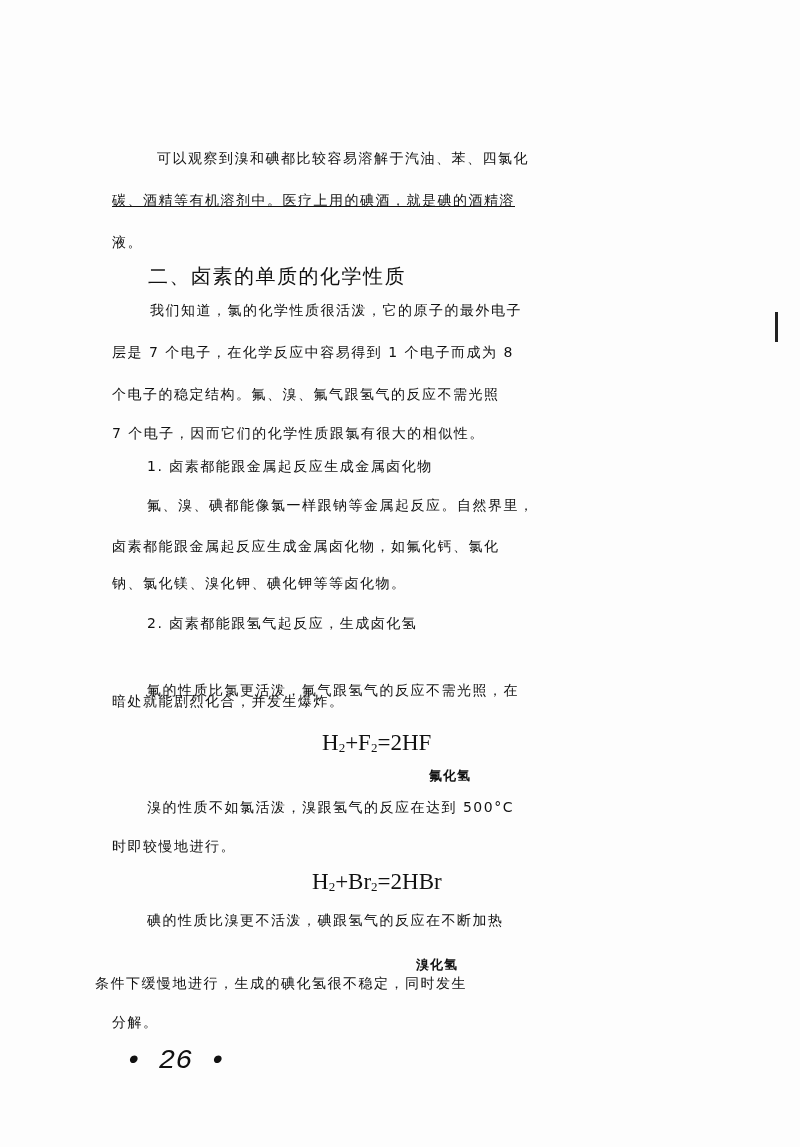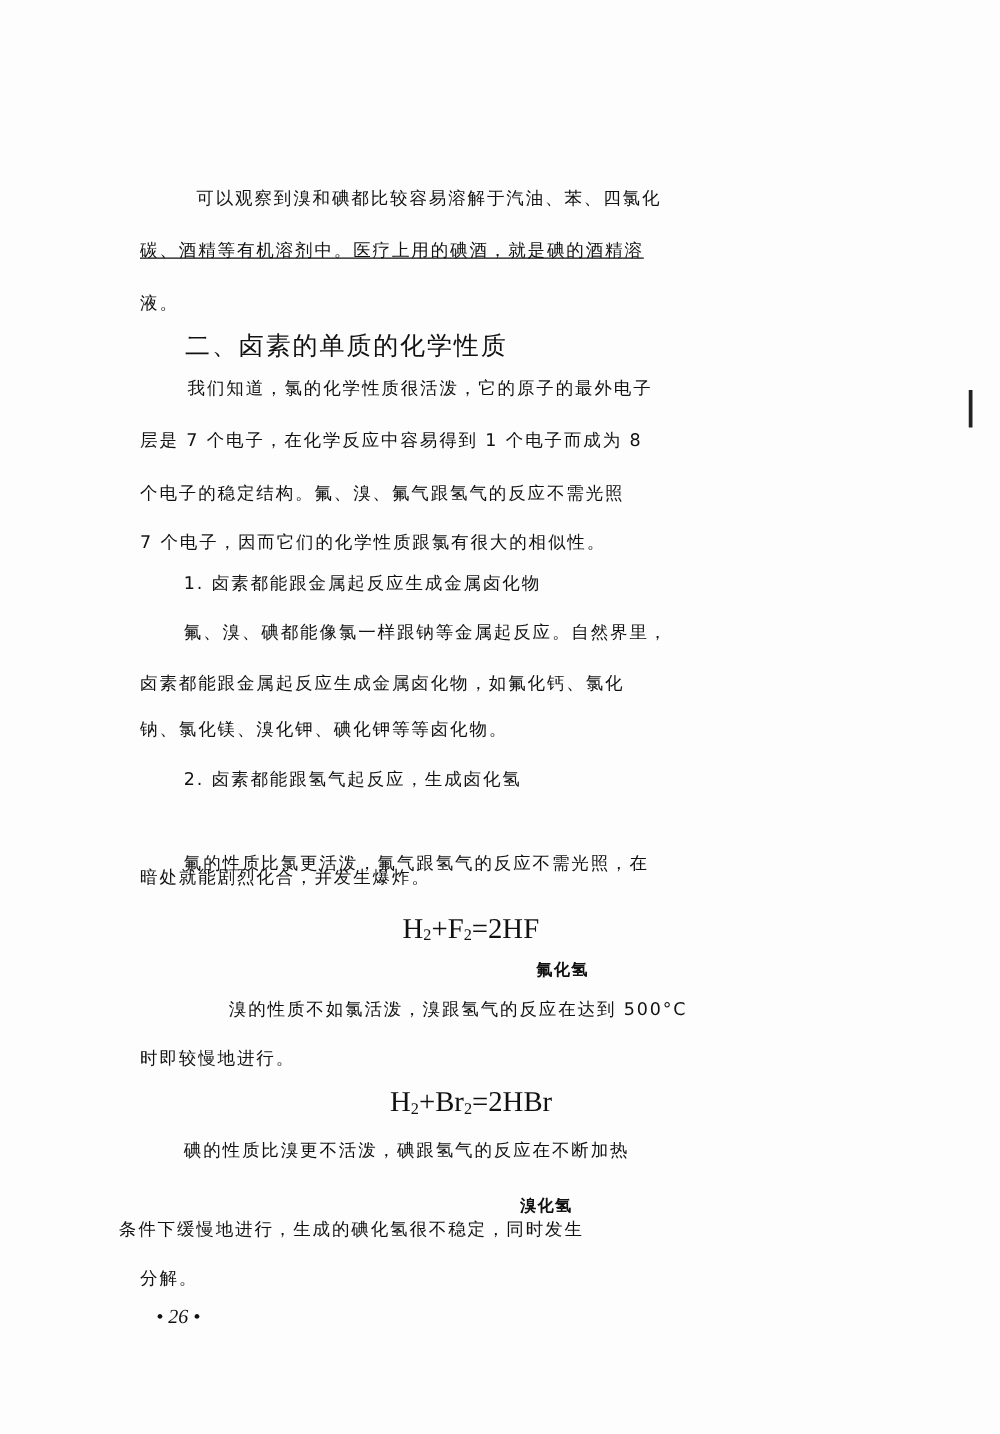--- a/index.html
+++ b/index.html
@@ -3,21 +3,21 @@
 <meta charset="utf-8">
 <style>
   html, body { margin:0; padding:0; }
   body { width:800px; height:1147px; background:#fdfdfd; position:relative; overflow:hidden;
          font-family:"DejaVu Sans", sans-serif; color:#111; }
   .line { position:absolute; font-size:14px; white-space:nowrap; letter-spacing:1.5px; }
   .bold { font-weight:normal; }
   .eq { position:absolute; font-family:"Liberation Serif", serif; font-size:23px; white-space:nowrap; }
   .eq sub { font-size:13px; vertical-align:-2px; }
   .label { position:absolute; font-size:13px; font-weight:bold; letter-spacing:1px; white-space:nowrap; }
-  .pagenum { position:absolute; font-family:Liberation Serif, serif; font-style:italic; font-size:16px; }
+  .pagenum { position:absolute; font-family:Liberation Mono, monospace; font-style:italic; font-size:28px; }
   .mark { position:absolute; left:775px; top:312px; width:3px; height:30px; background:#222; }
 </style>
 </head>
 <body>
 
 <div>
   <div class="line" style="left:157px;top:150px;">可以观察到溴和碘都比较容易溶解于汽油、苯、四氯化</div>
   <div class="line" style="left:112px;top:192px;text-decoration:underline;">碳、酒精等有机溶剂中。医疗上用的碘酒，就是碘的酒精溶</div>
   <div class="line" style="left:112px;top:234px;">液。</div>
 
@@ -37,21 +37,21 @@
   <div class="line" style="left:147px;top:615px;">2. 卤素都能跟氢气起反应，生成卤化氢</div>
 
   <div class="line" style="left:147px;top:654px;margin-top:28px;">氟的性质比氯更活泼，氟气跟氢气的反应不需光照，在</div>
   <div class="line" style="left:112px;top:693px;">暗处就能剧烈化合，并发生爆炸。</div>
 
   <div class="eq" style="left:322px;top:730px;">
     <span>H</span><sub>2</sub><span>+</span><span>F</span><sub>2</sub><span>=</span><span>2HF</span>
   </div>
   <div class="label" style="left:418px;top:767px;margin-left:11px;">氟化氢</div>
 
-  <div class="line" style="left:147px;top:799px;margin-left:36px;">溴的性质不如氯活泼，溴跟氢气的反应在达到 500°C</div>
+  <div class="line" style="left:147px;top:799px;">溴的性质不如氯活泼，溴跟氢气的反应在达到 500°C</div>
   <div class="line" style="left:112px;top:838px;">时即较慢地进行。</div>
 
   <div class="eq" style="left:312px;top:869px;">
     <span>H</span><sub>2</sub><span>+</span><span>Br</span><sub>2</sub><span>=</span><span>2HBr</span>
   </div>
   <div class="label" style="left:416px;top:956px;">溴化氢</div>
 
   <div class="line" style="left:147px;top:912px;">碘的性质比溴更不活泼，碘跟氢气的反应在不断加热</div>
   <div class="line" style="left:95px;top:975px;">条件下缓慢地进行，生成的碘化氢很不稳定，同时发生</div>
   <div class="line" style="left:112px;top:1014px;">分解。</div>

